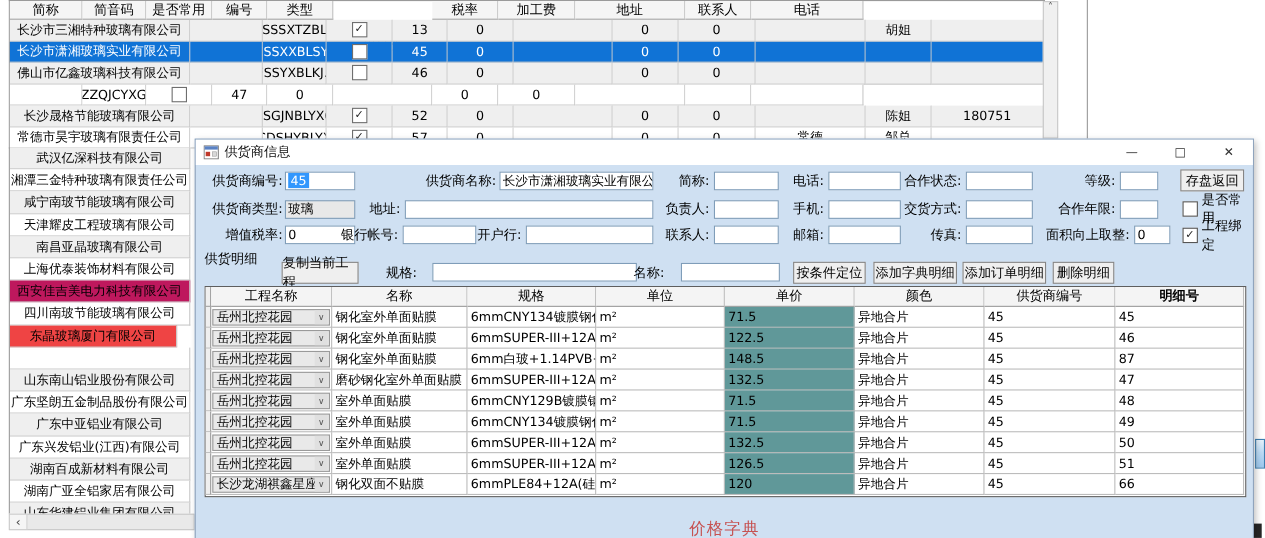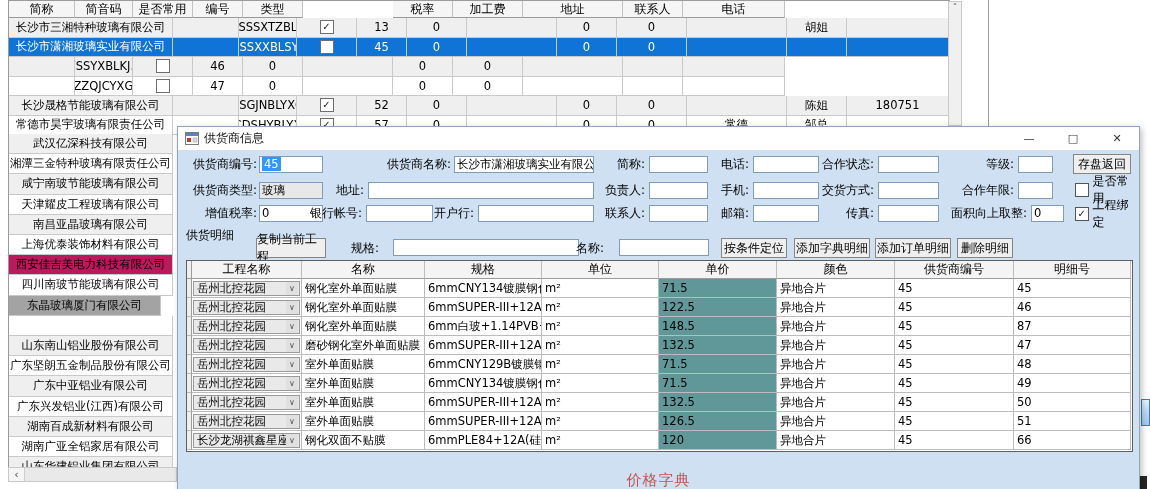--- a/index.html
+++ b/index.html
@@ -104,20 +104,21 @@
         <div class="bgcell" style="width: 50px; height: 19.5px; background: rgb(16, 115, 214); color: rgb(255, 255, 255);">45</div>
         <div class="bgcell" style="width: 60px; height: 19.5px; background: rgb(16, 115, 214); color: rgb(255, 255, 255);">0</div>
         <div class="bgcell" style="width: 90px; height: 19.5px; background: rgb(16, 115, 214); color: rgb(255, 255, 255);"></div>
         <div class="bgcell" style="width: 60px; height: 19.5px; background: rgb(16, 115, 214); color: rgb(255, 255, 255);">0</div>
         <div class="bgcell" style="width: 70px; height: 19.5px; background: rgb(16, 115, 214); color: rgb(255, 255, 255);">0</div>
         <div class="bgcell" style="width: 100px; height: 19.5px; background: rgb(16, 115, 214); color: rgb(255, 255, 255);"></div>
         <div class="bgcell" style="width: 60px; height: 19.5px; background: rgb(16, 115, 214); color: rgb(255, 255, 255);"></div>
         <div class="bgcell" style="width: 102px; height: 19.5px; background: rgb(16, 115, 214); color: rgb(255, 255, 255);"></div>
       </div>
       <div class="bgrow" style="top: 56px;">
+        <div class="bgcell" style="width: 164px; height: 19.5px; background: rgb(239, 239, 239);">佛山市亿鑫玻璃科技有限公司</div>
         <div class="bgcell" style="width: 66px; height: 19.5px; background: rgb(239, 239, 239);"></div>
         <div class="bgcell" style="width: 58px; height: 19.5px; background: rgb(239, 239, 239);">FSSYXBLKJ..</div>
         <div class="bgcell" style="width: 60px; height: 19.5px; background: rgb(239, 239, 239);">
           <div class="cbx"></div>
         </div>
         <div class="bgcell" style="width: 50px; height: 19.5px; background: rgb(239, 239, 239);">46</div>
         <div class="bgcell" style="width: 60px; height: 19.5px; background: rgb(239, 239, 239);">0</div>
         <div class="bgcell" style="width: 90px; height: 19.5px; background: rgb(239, 239, 239);"></div>
         <div class="bgcell" style="width: 60px; height: 19.5px; background: rgb(239, 239, 239);">0</div>
         <div class="bgcell" style="width: 70px; height: 19.5px; background: rgb(239, 239, 239);">0</div>
@@ -198,21 +199,21 @@
       <div class="bgrow" style="top: 101px;">
         <div class="bgcell" style="width: 164px; height: 20.2px; background: rgb(255, 255, 255);">上海优泰装饰材料有限公司</div>
       </div>
       <div class="bgrow" style="top: 121.2px;">
         <div class="bgcell" style="width: 164px; height: 20.2px; background: #be185d;">西安佳吉美电力科技有限公司</div>
       </div>
       <div class="bgrow" style="top: 141.4px;">
         <div class="bgcell" style="width: 164px; height: 20.2px; background: rgb(255, 255, 255);">四川南玻节能玻璃有限公司</div>
       </div>
       <div class="bgrow" style="top: 161.6px;">
-        <div class="bgcell" style="width: 152px; height: 20.2px; background: #a3a3a3;">东晶玻璃厦门有限公司</div>
+        <div class="bgcell" style="width: 152px; height: 20.2px; background: #ef4444;">东晶玻璃厦门有限公司</div>
       </div>
       <div class="bgrow" style="top: 181.8px;">
         <div class="bgcell" style="width: 164px; height: 20.2px; background: rgb(255, 255, 255);"></div>
       </div>
       <div class="bgrow" style="top: 202px;">
         <div class="bgcell" style="width: 164px; height: 20.2px; background: rgb(239, 239, 239);">山东南山铝业股份有限公司</div>
       </div>
       <div class="bgrow" style="top: 222.2px;">
         <div class="bgcell" style="width: 164px; height: 20.2px; background: rgb(255, 255, 255);">广东坚朗五金制品股份有限公司</div>
       </div>
@@ -326,21 +327,21 @@
     <div id="dgrid">
         <div class="dgrow dghdr" style="top: 0px;">
           <div class="dgcell gutter" style="width: 5px; height: 18px;"></div>
           <div class="dgcell" style="width: 110px; height: 18px;">工程名称</div>
           <div class="dgcell" style="width: 123px; height: 18px;">名称</div>
           <div class="dgcell" style="width: 117px; height: 18px;">规格</div>
           <div class="dgcell" style="width: 117px; height: 18px;">单位</div>
           <div class="dgcell" style="width: 118px; height: 18px;">单价</div>
           <div class="dgcell" style="width: 118px; height: 18px;">颜色</div>
           <div class="dgcell" style="width: 119px; height: 18px;">供货商编号</div>
-          <div class="dgcell" style="width: 117px; height: 18px;">明细号</div>
+          <div class="dgcell" style="width: 117px; height: 18px; font-weight: bold;">明细号</div>
         </div>
         <div class="dgrow" style="top: 18px;">
           <div class="dgcell gutter" style="width: 5px; height: 19px;"></div>
           <div class="dgcell" style="width: 110px; height: 19px; padding: 0px;">
             <div class="combo-cell">
               <span>岳州北控花园</span>
               <div class="ca">∨</div>
             </div>
           </div>
           <div class="dgcell" style="width: 123px; height: 19px;">钢化室外单面贴膜</div>

